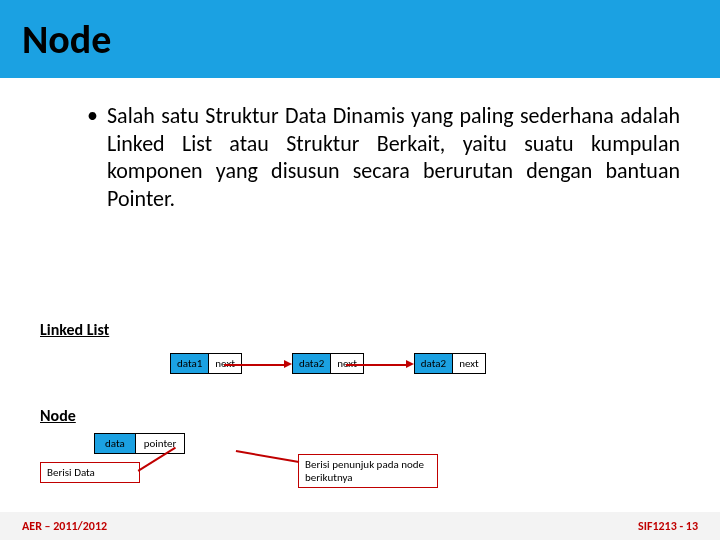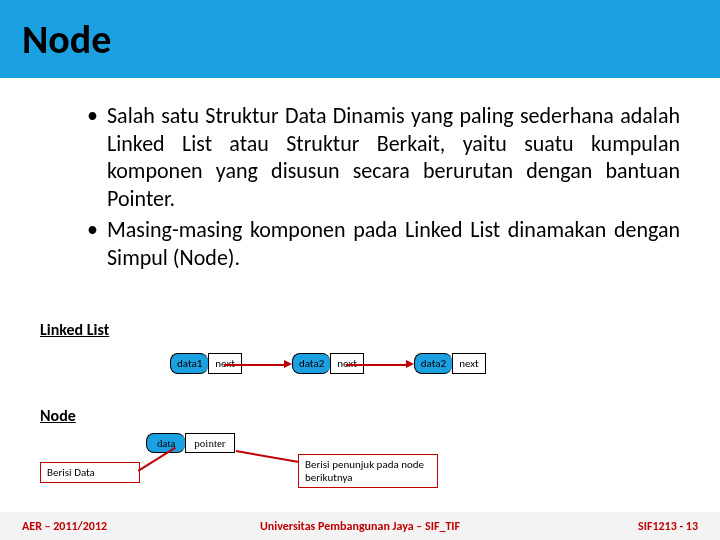--- a/index.html
+++ b/index.html
@@ -61,43 +61,42 @@
     margin-left: 130px;
     position: relative;
   }
   .cell {
     border: 1px solid #000;
     font-size: 11px;
     padding: 3px 6px;
     background: #fff;
     position: relative;
   }
-  .cell.data { background: #1ba1e2; color:#000; border-right:none;border-radius:8px; }
+  .cell.data { background: #1ba1e2; color:#000; border-right:none; }
   .cell.next { background: #fff; }
   .gap { width: 50px; height: 1px; position: relative; }
   .arrow-line {
     position: absolute; top: 50%; height: 2px; background: #c00000;
   }
   .arrow-head {
     position: absolute; top: 50%; transform: translateY(-50%);
     width:0; height:0; border-top:4px solid transparent;
     border-bottom:4px solid transparent; border-left:8px solid #c00000;
   }
   .node-label {
     font-size: 16px;
     font-weight: 700;
     text-decoration: underline;
     margin-top: 32px;
     margin-bottom: 8px;
   }
   .node-row {
     display: flex;
-    margin-left: 106px;
+    margin-left: 54px;
     position: relative;
-    font-family: Liberation Serif, serif;
   }
   .callout {
     position: absolute;
     border: 1.5px solid #c00000;
     background: #fff;
     font-size: 11px;
     padding: 3px 6px;
     line-height: 1.2;
   }
   .callout.left { left: 40px; top: 462px; width: 100px; }
@@ -126,21 +125,20 @@
 </head>
 <body>
 
 <div class="title-bar">
   <h1>Node</h1>
 </div>
 
 <div class="content">
   <ul>
     <li>Salah  satu  Struktur  Data  Dinamis  yang  paling sederhana  adalah  Linked  List  atau  Struktur  Berkait, yaitu suatu  kumpulan  komponen yang  disusun  secara  berurutan  dengan  bantuan Pointer.</li>
-    <li>Masing-masing komponen pada Linked List  dinamakan dengan  Simpul  (Node).</li>
   </ul>
 </div>
 
 <div class="diagram">
   <div class="ll-label">Linked List</div>
   <div class="ll-row">
     <span class="cell data">data1</span>
     <span class="cell next">next</span>
     <span class="gap">
       <span class="arrow-line" style="left:-18px; width:60px;"></span>
@@ -164,15 +162,14 @@
 </div>
 
 <div class="callout left">Berisi Data</div>
 <div class="cline" style="left:138px; top:470px; width:44px; transform:rotate(-32deg); transform-origin:left center;"></div>
 
 <div class="callout right">Berisi penunjuk pada node berikutnya</div>
 <div class="cline" style="left:236px; top:450px; width:64px; transform:rotate(10deg); transform-origin:left center;"></div>
 
 <div class="footer">
   <span class="l">AER – 2011/2012</span>
-  <span class="c">Universitas Pembangunan Jaya – SIF_TIF</span>
   <span class="r">SIF1213 - 13</span>
 </div>
 
 </body></html>

